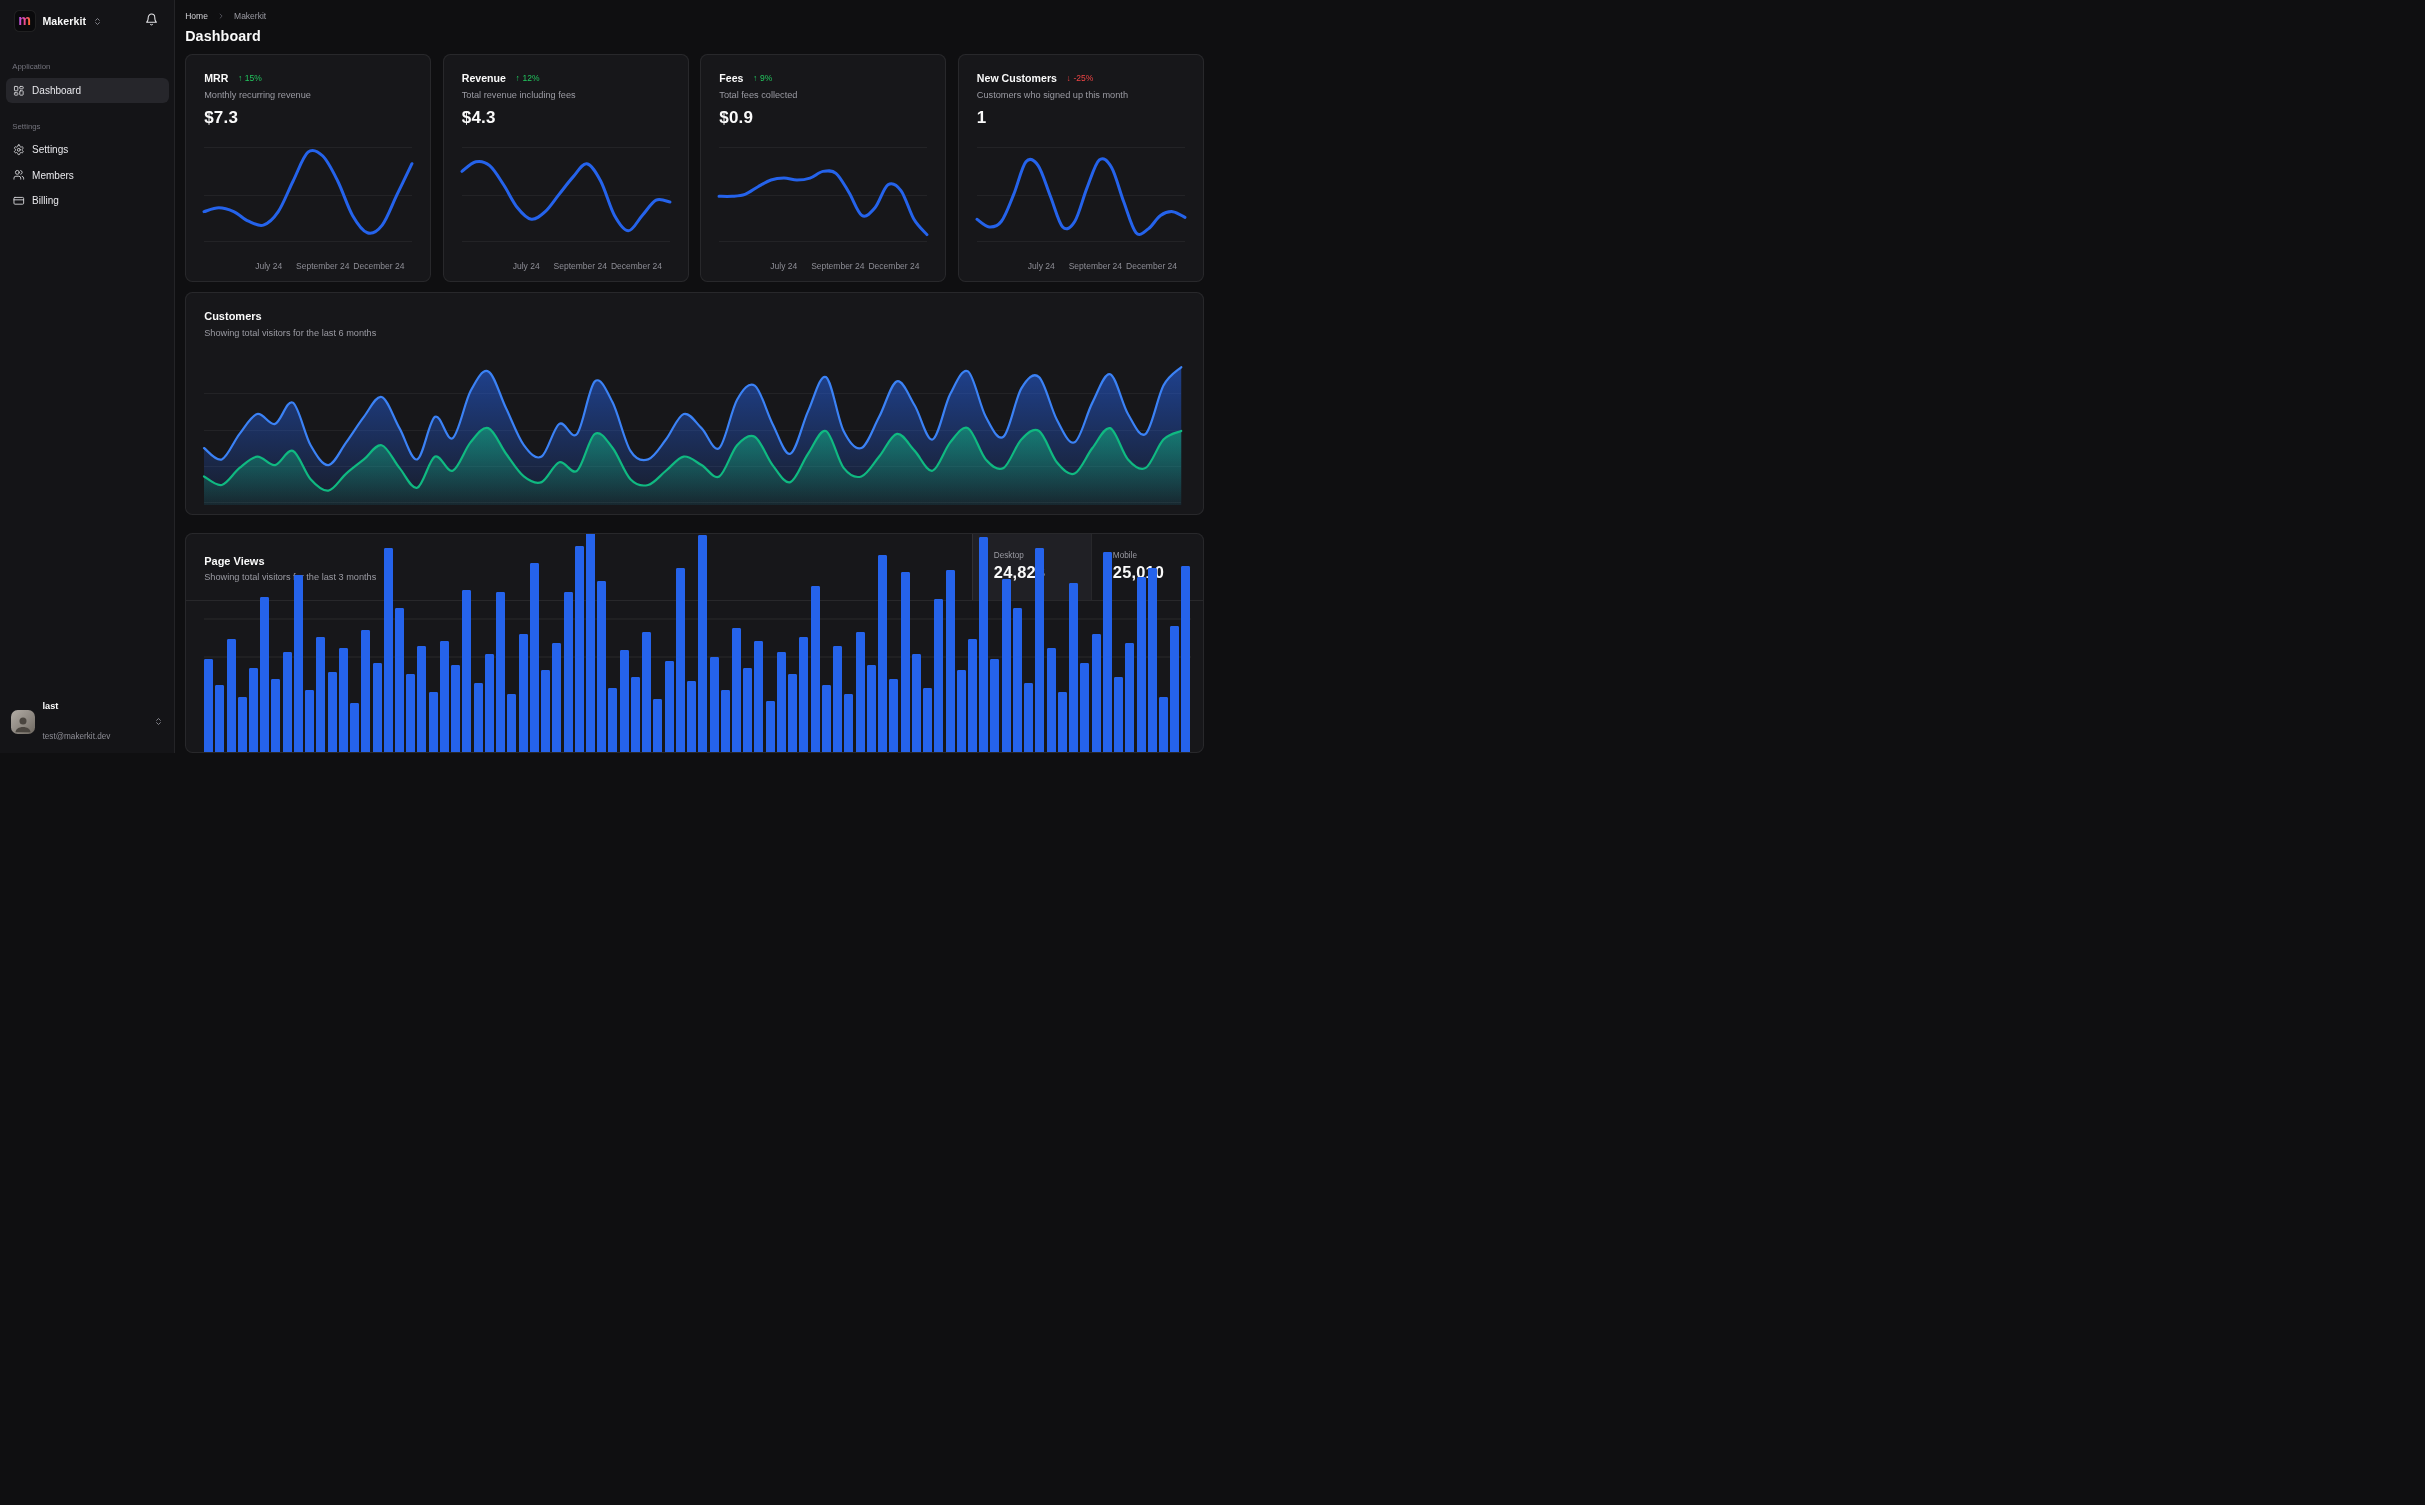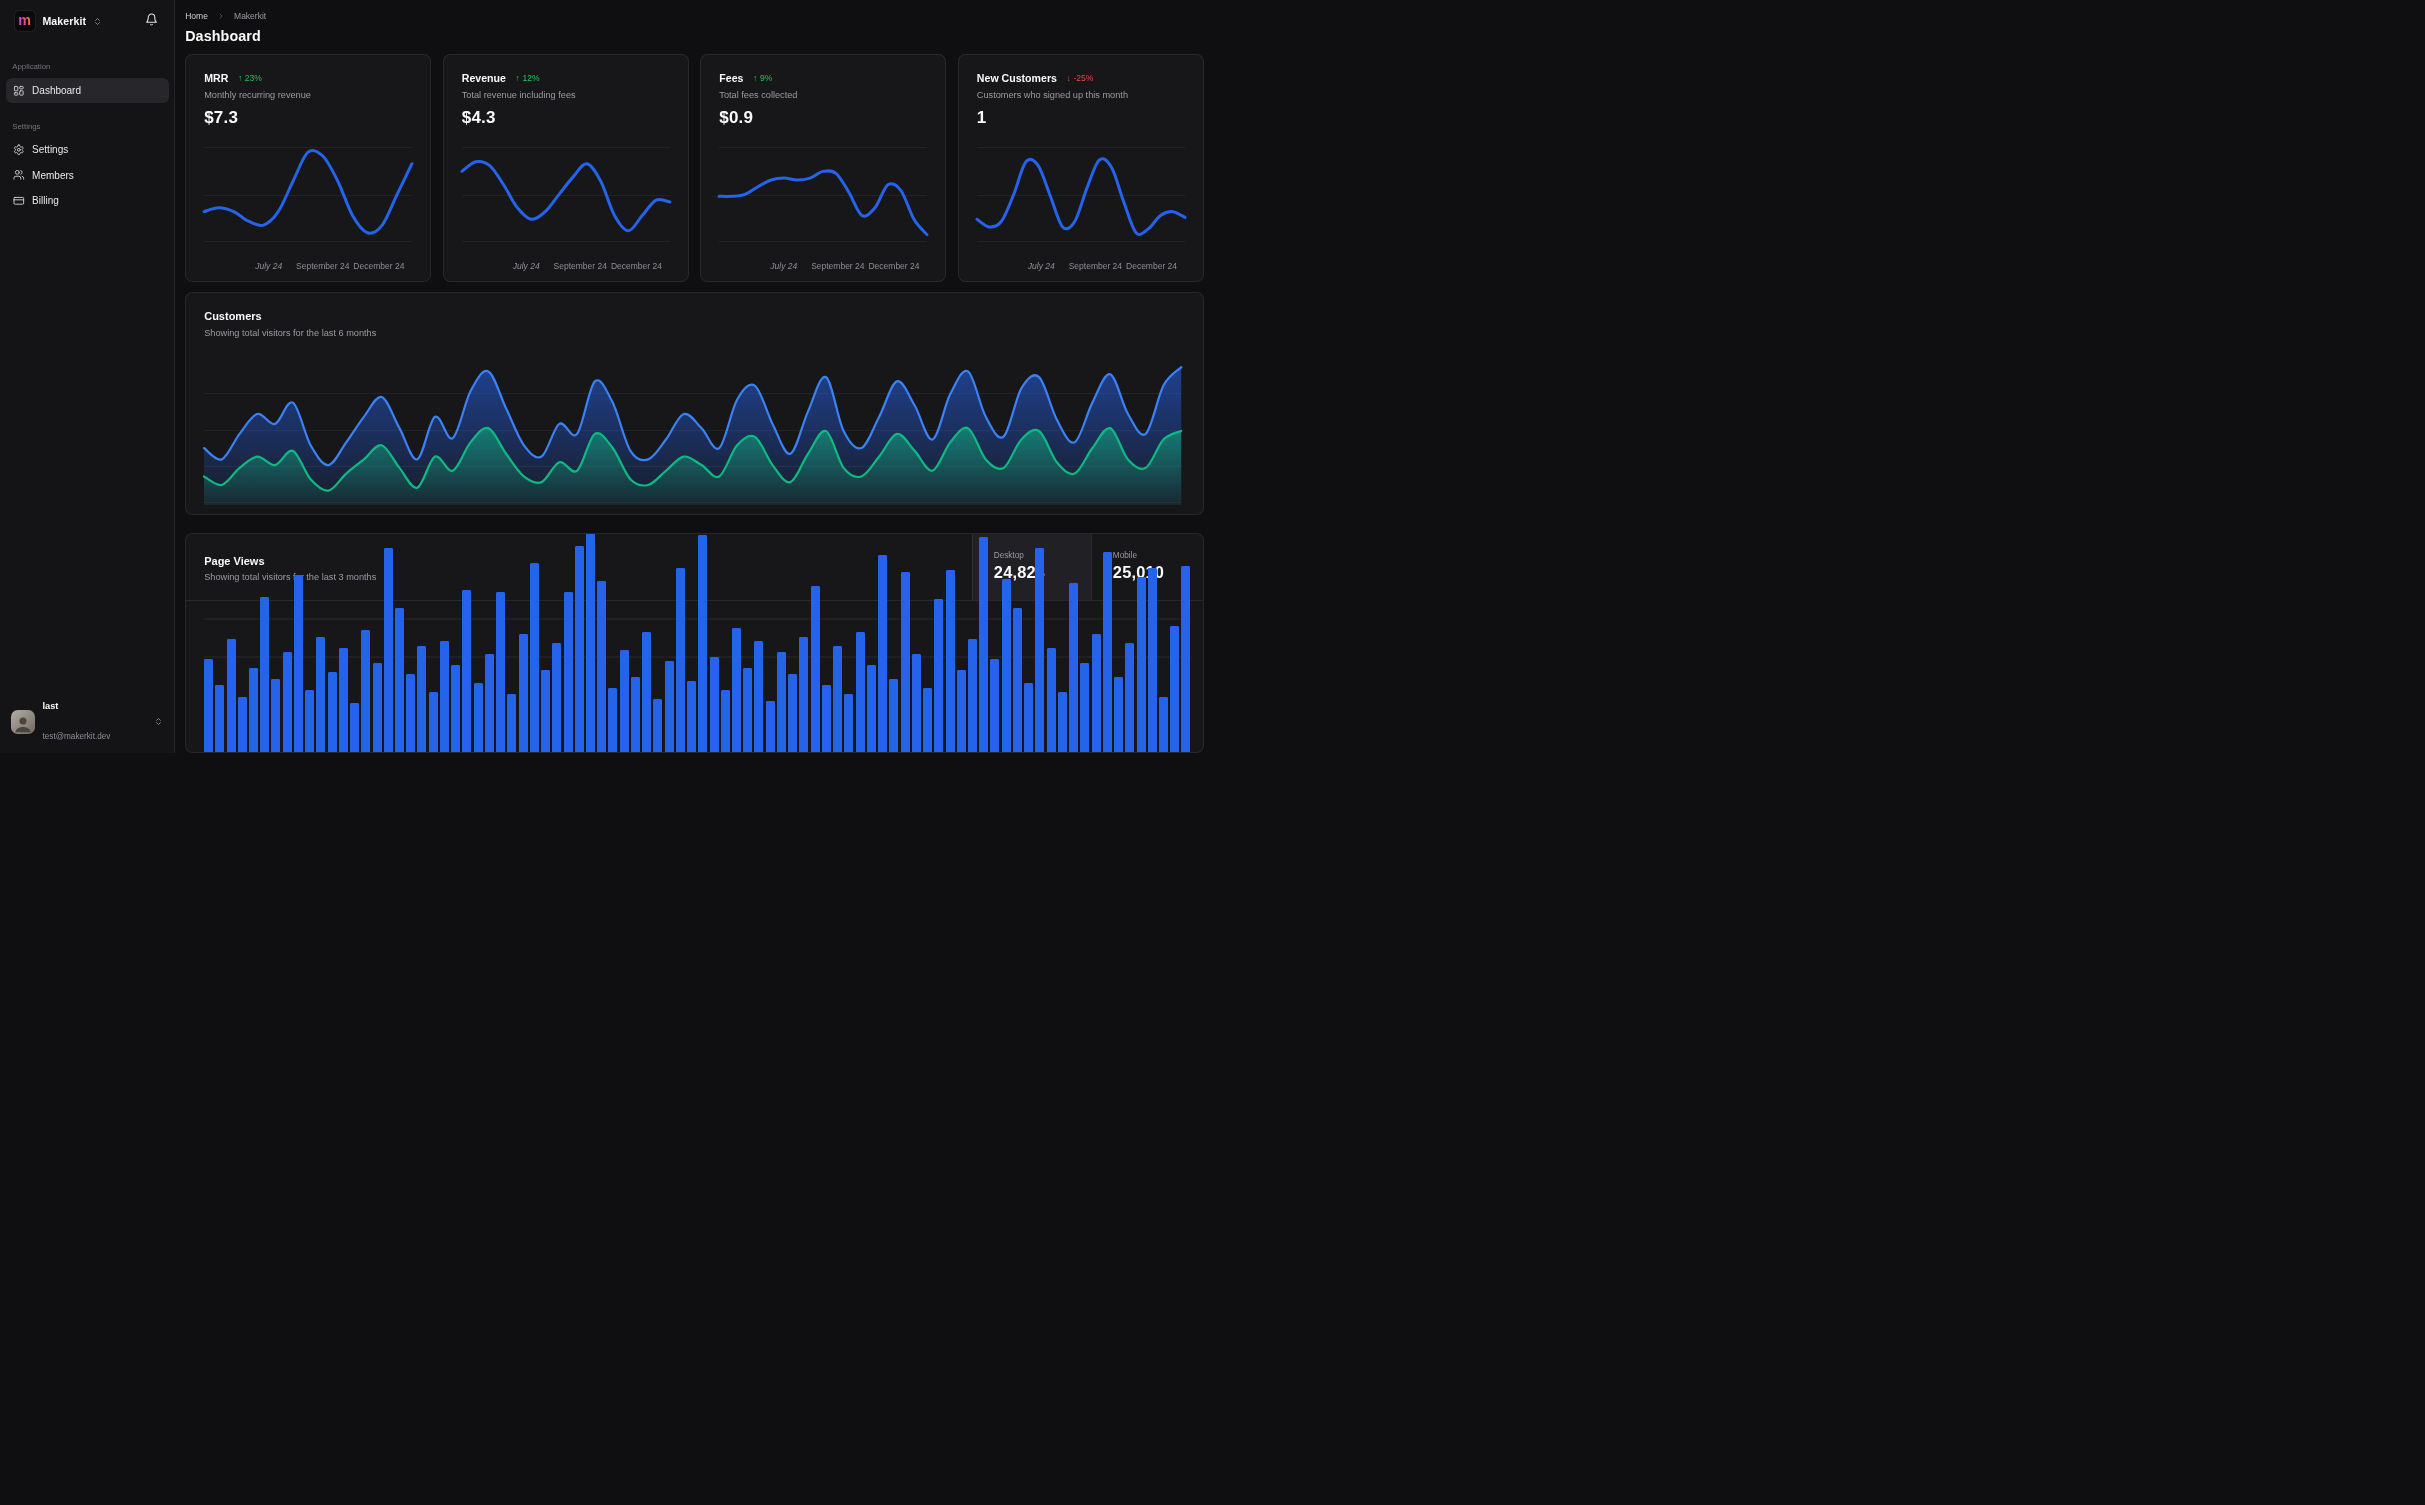--- a/index.html
+++ b/index.html
@@ -70,21 +70,21 @@
   .badge { display:flex; align-items:center; gap:2.7px; font-size:8.5px; font-weight:500; }
   .badge.up { color:#22c55e; }
   .badge.down { color:#ef4444; }
   .sc-sub { font-size:9.2px; color:#9b9ba3; margin:6.1px 0 0; }
   .sc-val { font-size:17px; font-weight:700; margin-top:8.2px; letter-spacing:0.2px; }
   .spark { position:relative; flex:1; margin:9.6px 0 24.6px; }
   .spark svg, .vis-chart svg { position:absolute; inset:0; width:100%; height:100%; overflow:visible; }
   .hgrid { position:absolute; left:0; right:0; height:0.7px; background:rgba(255,255,255,.055); }
   .xlabels { position:absolute; left:18px; right:18px; bottom:9px; height:11px; font-size:8.5px; color:#8e8e96; }
   .xlabels span { position:absolute; transform:translateX(-50%); white-space:nowrap; }
-  .xl-0 { left:31%;font-style:italic; } .xl-1 { left:57%; } .xl-2 { left:84%; }
+  .xl-0 { left:31%; } .xl-1 { left:57%; } .xl-2 { left:84%; }
 
   
   .visitors-card { margin-top:10.2px; height:292px; padding:17px 18px 0; position:relative; }
   .sec-title { font-size:11px; font-weight:700; margin:0; }
   .sec-sub { font-size:9.2px; color:#9b9ba3; margin:5.5px 0 0; }
   .vis-chart { position:relative; height:151px; margin:16.4px 3.4px 0 0; }
   .vis-footer { margin-top:34px; }
   .vf-main { display:flex; align-items:center; gap:5.5px; font-size:9.2px; font-weight:700; }
   .vf-main svg { width:11px; height:11px; }
   .vf-sub { font-size:9.2px; color:#8e8e96; margin-top:4.8px; }
@@ -202,21 +202,21 @@
     </div>
     <h1 class="page-title">Dashboard</h1>
 
     <div class="stat-grid">
 
       <section class="card stat-card">
         <div class="sc-row">
           <h3 class="sc-title">MRR</h3>
           <span class="badge up">
               <span>↑</span>
-              <span>23%</span>
+              <span>15%</span>
             </span>
         </div>
         <p class="sc-sub">Monthly recurring revenue</p>
         <div class="sc-val">$7.3</div>
         <div class="spark">
           <div class="hgrid" style="top:8%"></div>
             <div class="hgrid" style="top:52%"></div>
             <div class="hgrid" style="top:95%"></div>
         <svg viewBox="0 0 100 100" preserveAspectRatio="none">
               <defs></defs>

